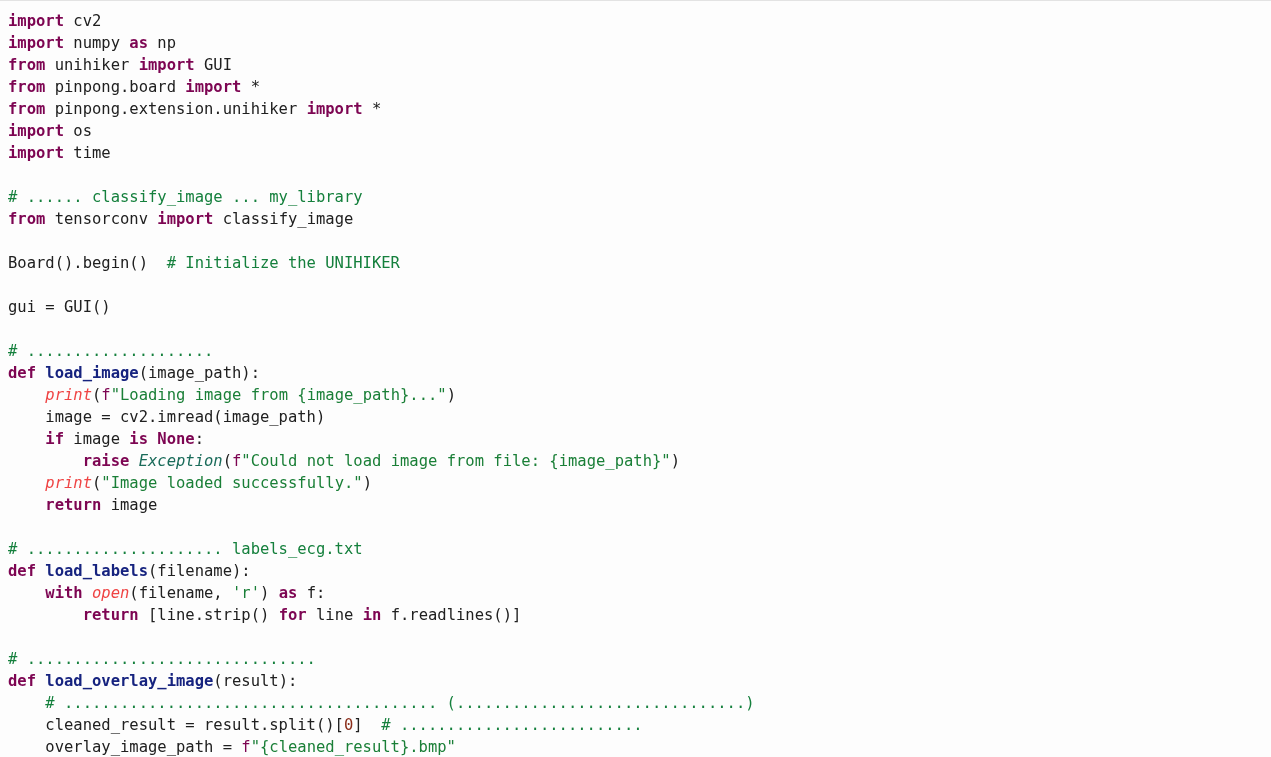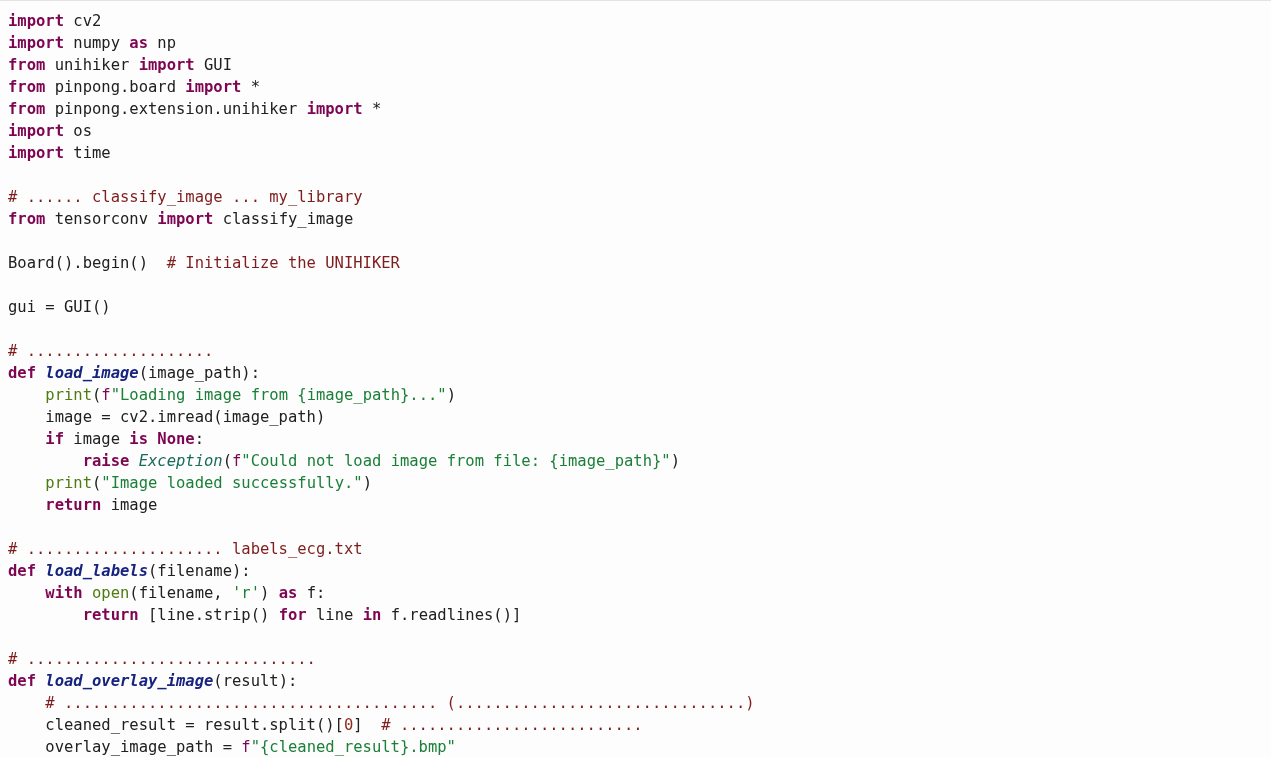--- a/index.html
+++ b/index.html
@@ -38,27 +38,27 @@
     letter-spacing: 0px;
   }
 
   .line {
     height: 22px;
     white-space: pre;
   }
 
   
   .kw   { color: #7d0552; font-weight: bold; }   
-  .fn   { color: #16237f; font-weight: bold; font-style: italic; }   
-  .bi   { color: #4d7c0f; }                      
+  .fn   { color: #16237f; font-weight: bold; }   
+  .bi   { color: #ef4444; font-style: italic; }                      
   .exc  { color: #1a6b5a; font-style: italic; }                      
   .str  { color: #1a7f37; }                      
   .fpre { color: #7d0552; }                      
   .num  { color: #8b2d1a; }                      
-  .com  { color: #7f1d1d; }                      
+  .com  { color: #15803d; }                      
   .plain{ color: #202020; }
 </style>
 </head>
 <body>
 
 <div id="editor">
   <div id="code"><div class="line"><span class="kw">import</span><span class="plain"> cv2</span></div><div class="line"><span class="kw">import</span><span class="plain"> numpy </span><span class="kw">as</span><span class="plain"> np</span></div><div class="line"><span class="kw">from</span><span class="plain"> unihiker </span><span class="kw">import</span><span class="plain"> GUI</span></div><div class="line"><span class="kw">from</span><span class="plain"> pinpong.board </span><span class="kw">import</span><span class="plain"> *</span></div><div class="line"><span class="kw">from</span><span class="plain"> pinpong.extension.unihiker </span><span class="kw">import</span><span class="plain"> *</span></div><div class="line"><span class="kw">import</span><span class="plain"> os</span></div><div class="line"><span class="kw">import</span><span class="plain"> time</span></div><div class="line">&nbsp;</div><div class="line"><span class="com"># ...... classify_image ... my_library</span></div><div class="line"><span class="kw">from</span><span class="plain"> tensorconv </span><span class="kw">import</span><span class="plain"> classify_image</span></div><div class="line">&nbsp;</div><div class="line"><span class="plain">Board().begin()  </span><span class="com"># Initialize the UNIHIKER</span></div><div class="line">&nbsp;</div><div class="line"><span class="plain">gui = GUI()</span></div><div class="line">&nbsp;</div><div class="line"><span class="com"># ....................</span></div><div class="line"><span class="kw">def</span><span class="plain"> </span><span class="fn">load_image</span><span class="plain">(image_path):</span></div><div class="line"><span class="plain">    </span><span class="bi">print</span><span class="plain">(</span><span class="fpre">f</span><span class="str">"Loading image from {image_path}..."</span><span class="plain">)</span></div><div class="line"><span class="plain">    image = cv2.imread(image_path)</span></div><div class="line"><span class="plain">    </span><span class="kw">if</span><span class="plain"> image </span><span class="kw">is</span><span class="plain"> </span><span class="kw">None</span><span class="plain">:</span></div><div class="line"><span class="plain">        </span><span class="kw">raise</span><span class="plain"> </span><span class="exc">Exception</span><span class="plain">(</span><span class="fpre">f</span><span class="str">"Could not load image from file: {image_path}"</span><span class="plain">)</span></div><div class="line"><span class="plain">    </span><span class="bi">print</span><span class="plain">(</span><span class="str">"Image loaded successfully."</span><span class="plain">)</span></div><div class="line"><span class="plain">    </span><span class="kw">return</span><span class="plain"> image</span></div><div class="line">&nbsp;</div><div class="line"><span class="com"># ..................... labels_ecg.txt</span></div><div class="line"><span class="kw">def</span><span class="plain"> </span><span class="fn">load_labels</span><span class="plain">(filename):</span></div><div class="line"><span class="plain">    </span><span class="kw">with</span><span class="plain"> </span><span class="bi">open</span><span class="plain">(filename, </span><span class="str">'r'</span><span class="plain">) </span><span class="kw">as</span><span class="plain"> f:</span></div><div class="line"><span class="plain">        </span><span class="kw">return</span><span class="plain"> [line.strip() </span><span class="kw">for</span><span class="plain"> line </span><span class="kw">in</span><span class="plain"> f.readlines()]</span></div><div class="line">&nbsp;</div><div class="line"><span class="com"># ...............................</span></div><div class="line"><span class="kw">def</span><span class="plain"> </span><span class="fn">load_overlay_image</span><span class="plain">(result):</span></div><div class="line"><span class="plain">    </span><span class="com"># ........................................ (...............................)</span></div><div class="line"><span class="plain">    cleaned_result = result.split()[</span><span class="num">0</span><span class="plain">]  </span><span class="com"># ..........................</span></div><div class="line"><span class="plain">    overlay_image_path = </span><span class="fpre">f</span><span class="str">"{cleaned_result}.bmp"</span></div></div>
 </div>
 
 </body></html>

